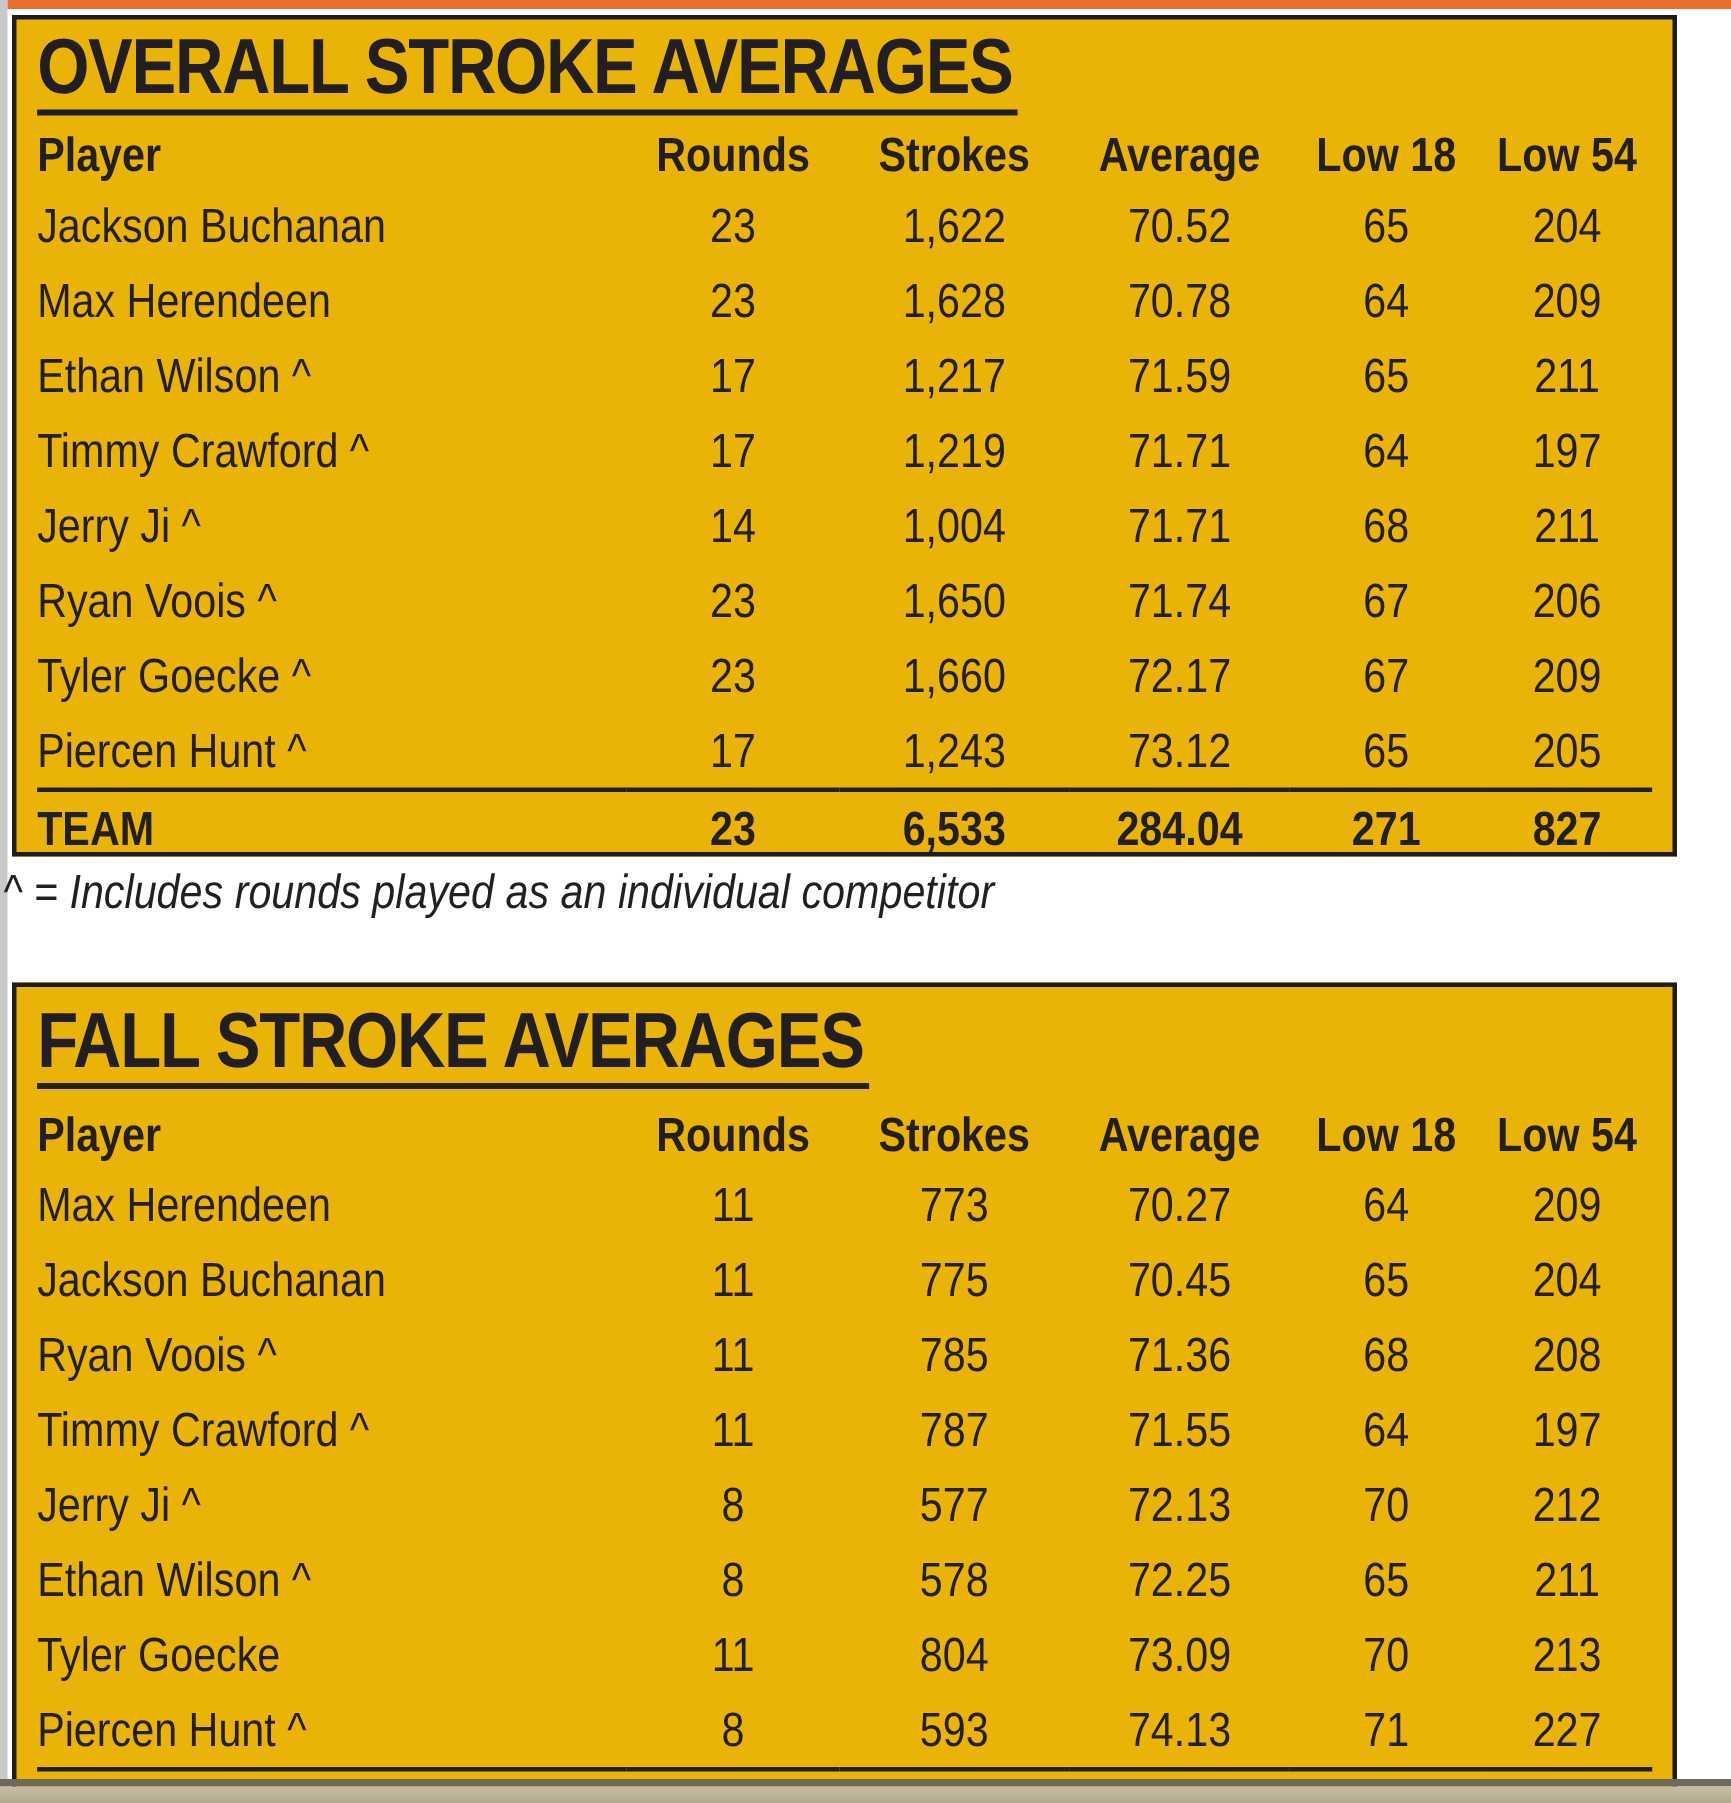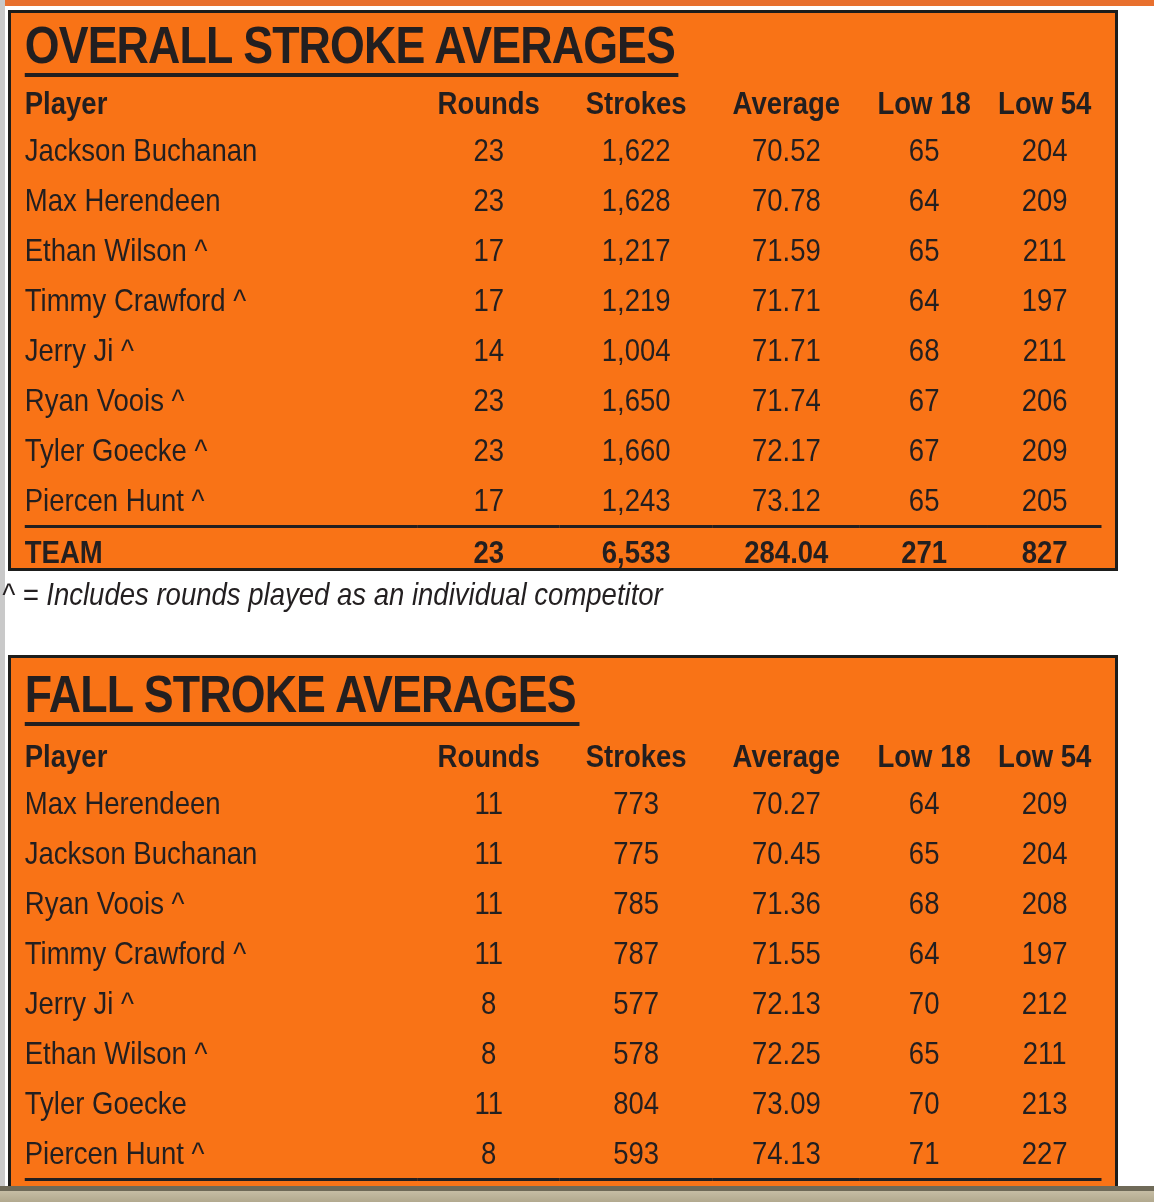--- a/index.html
+++ b/index.html
@@ -6,21 +6,21 @@
   body{
     width:1154px;height:1202px;position:relative;overflow:hidden;
     background:#ffffff;
     font-family:"Liberation Sans","DejaVu Sans",sans-serif;
     color:#231f20;
   }
   .left-strip{position:absolute;left:0;top:0;width:5px;height:100%;background:#c9c9c9;z-index:1;}
   .top-bar{position:absolute;left:5px;right:0;top:0;height:6px;background:#e8702e;z-index:2;}
 
   .panel{
-    position:absolute;left:8px;width:1110px;background:#f97316;
+    position:absolute;left:8px;width:1110px;background:#eab308;
     border:3px solid #1d1d1b;box-sizing:border-box;z-index:3;
   }
   .panel-1{top:10px;height:561px;}
   .panel-2{top:655px;height:600px;}
 
   
   .squeeze{transform:scaleX(0.86);transform-origin:0 0;width:116.28%;box-sizing:border-box;}
 
   .panel .squeeze{padding:6px 16px 0 16px;}
   .panel-2 .squeeze{padding-top:10px;}

